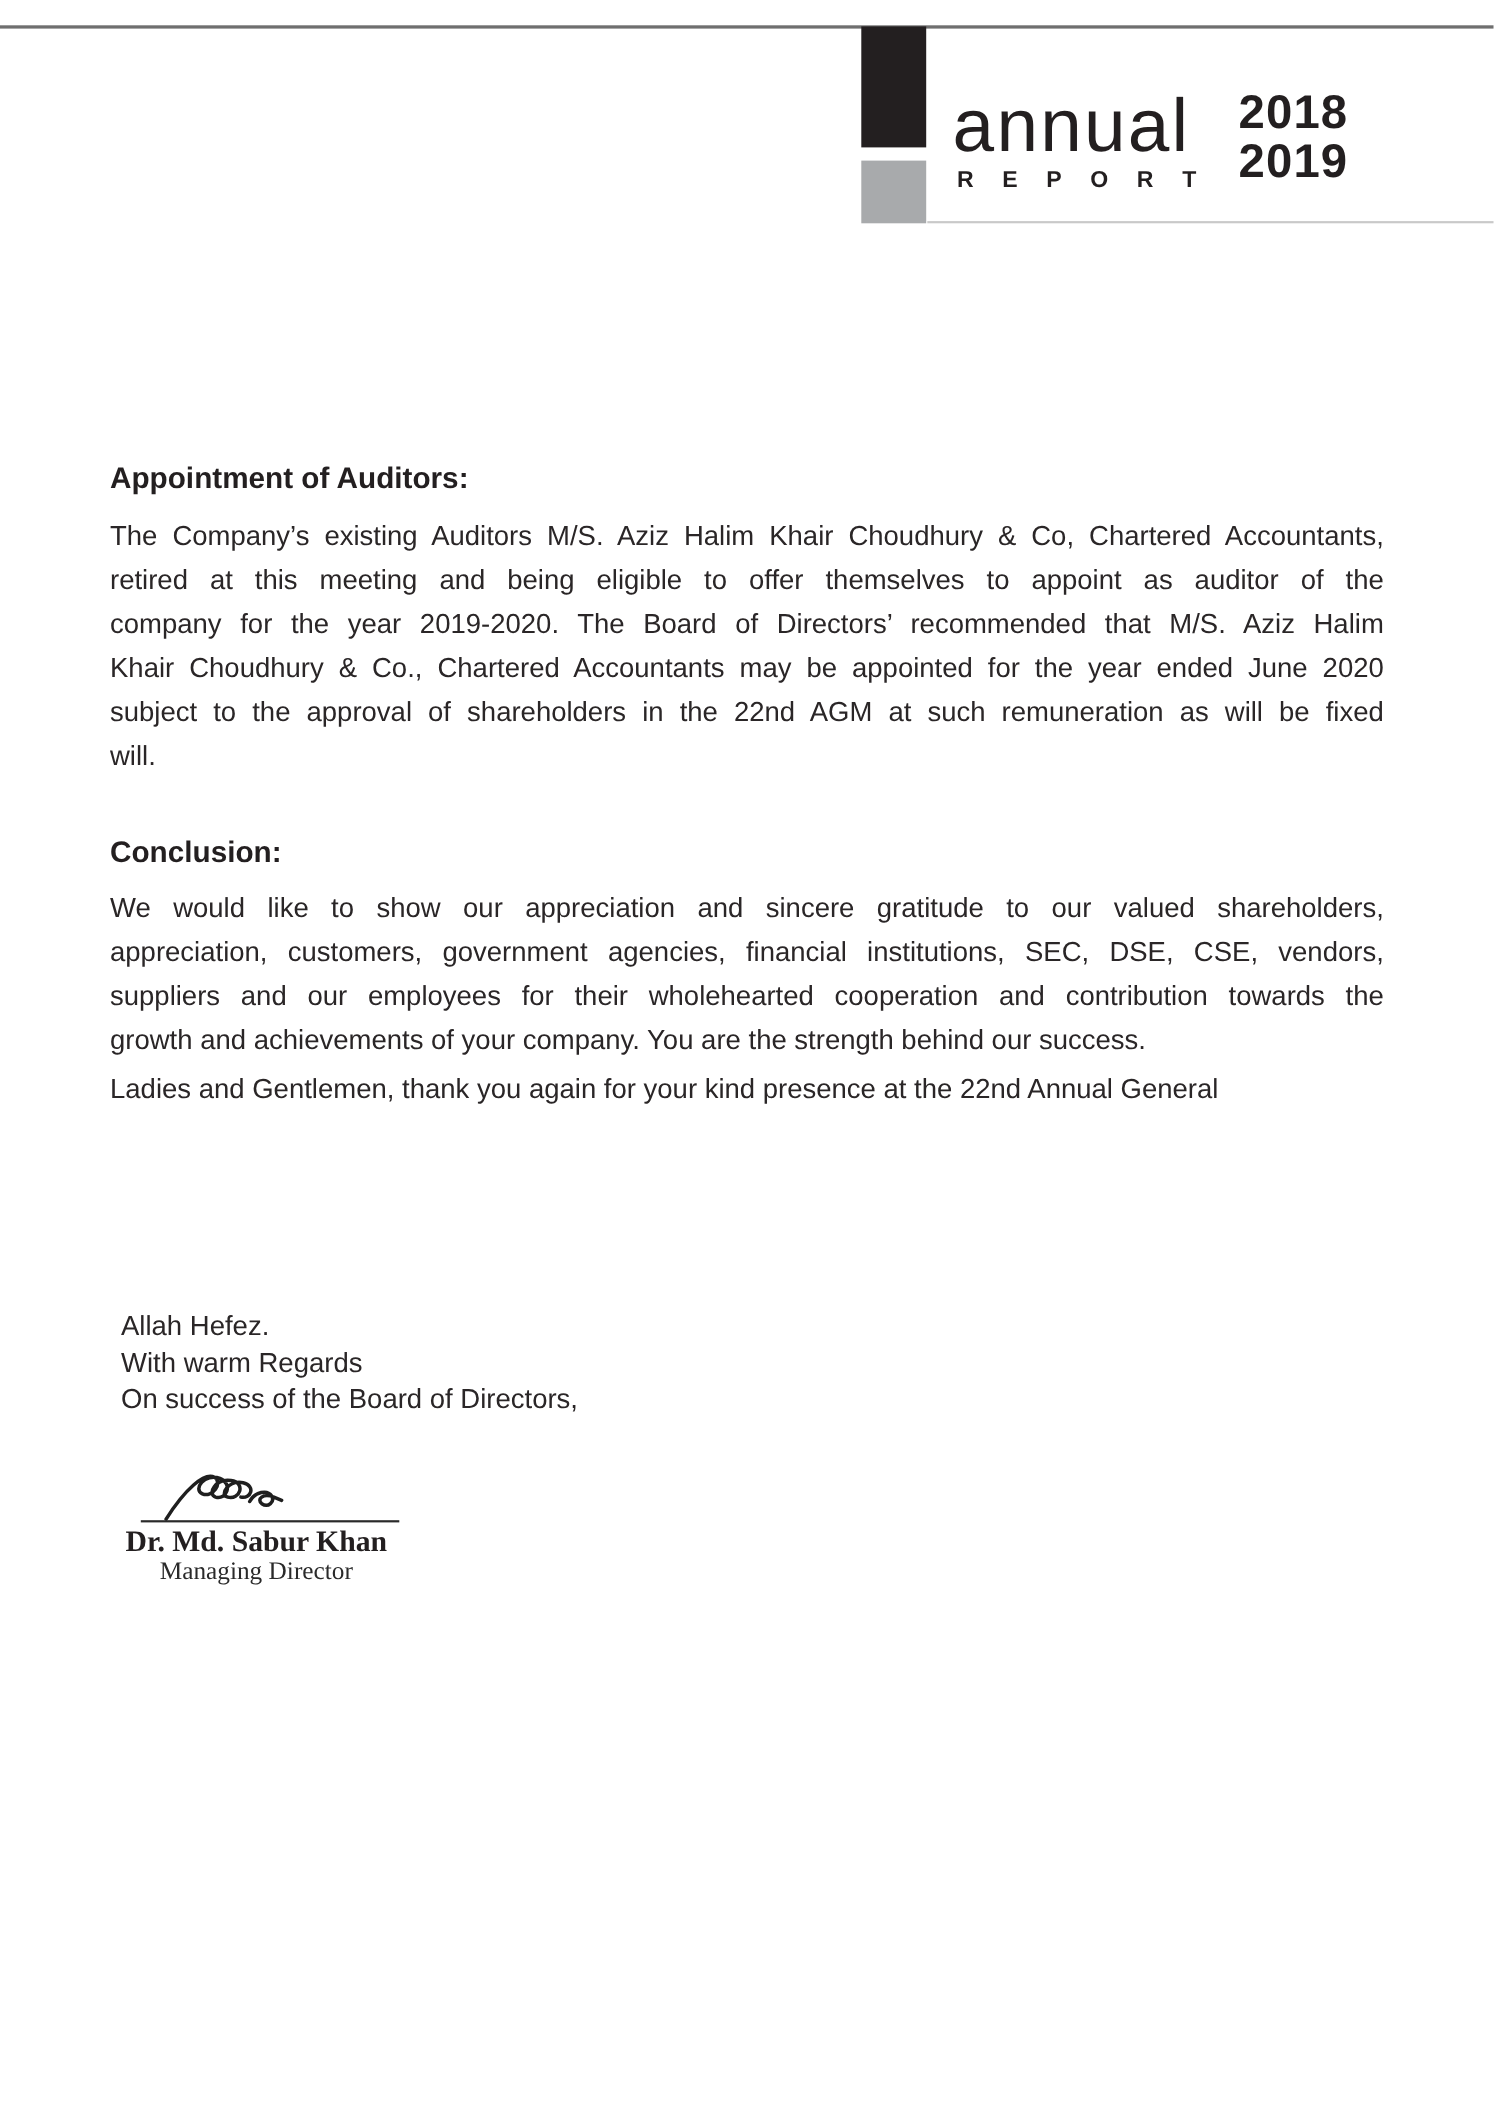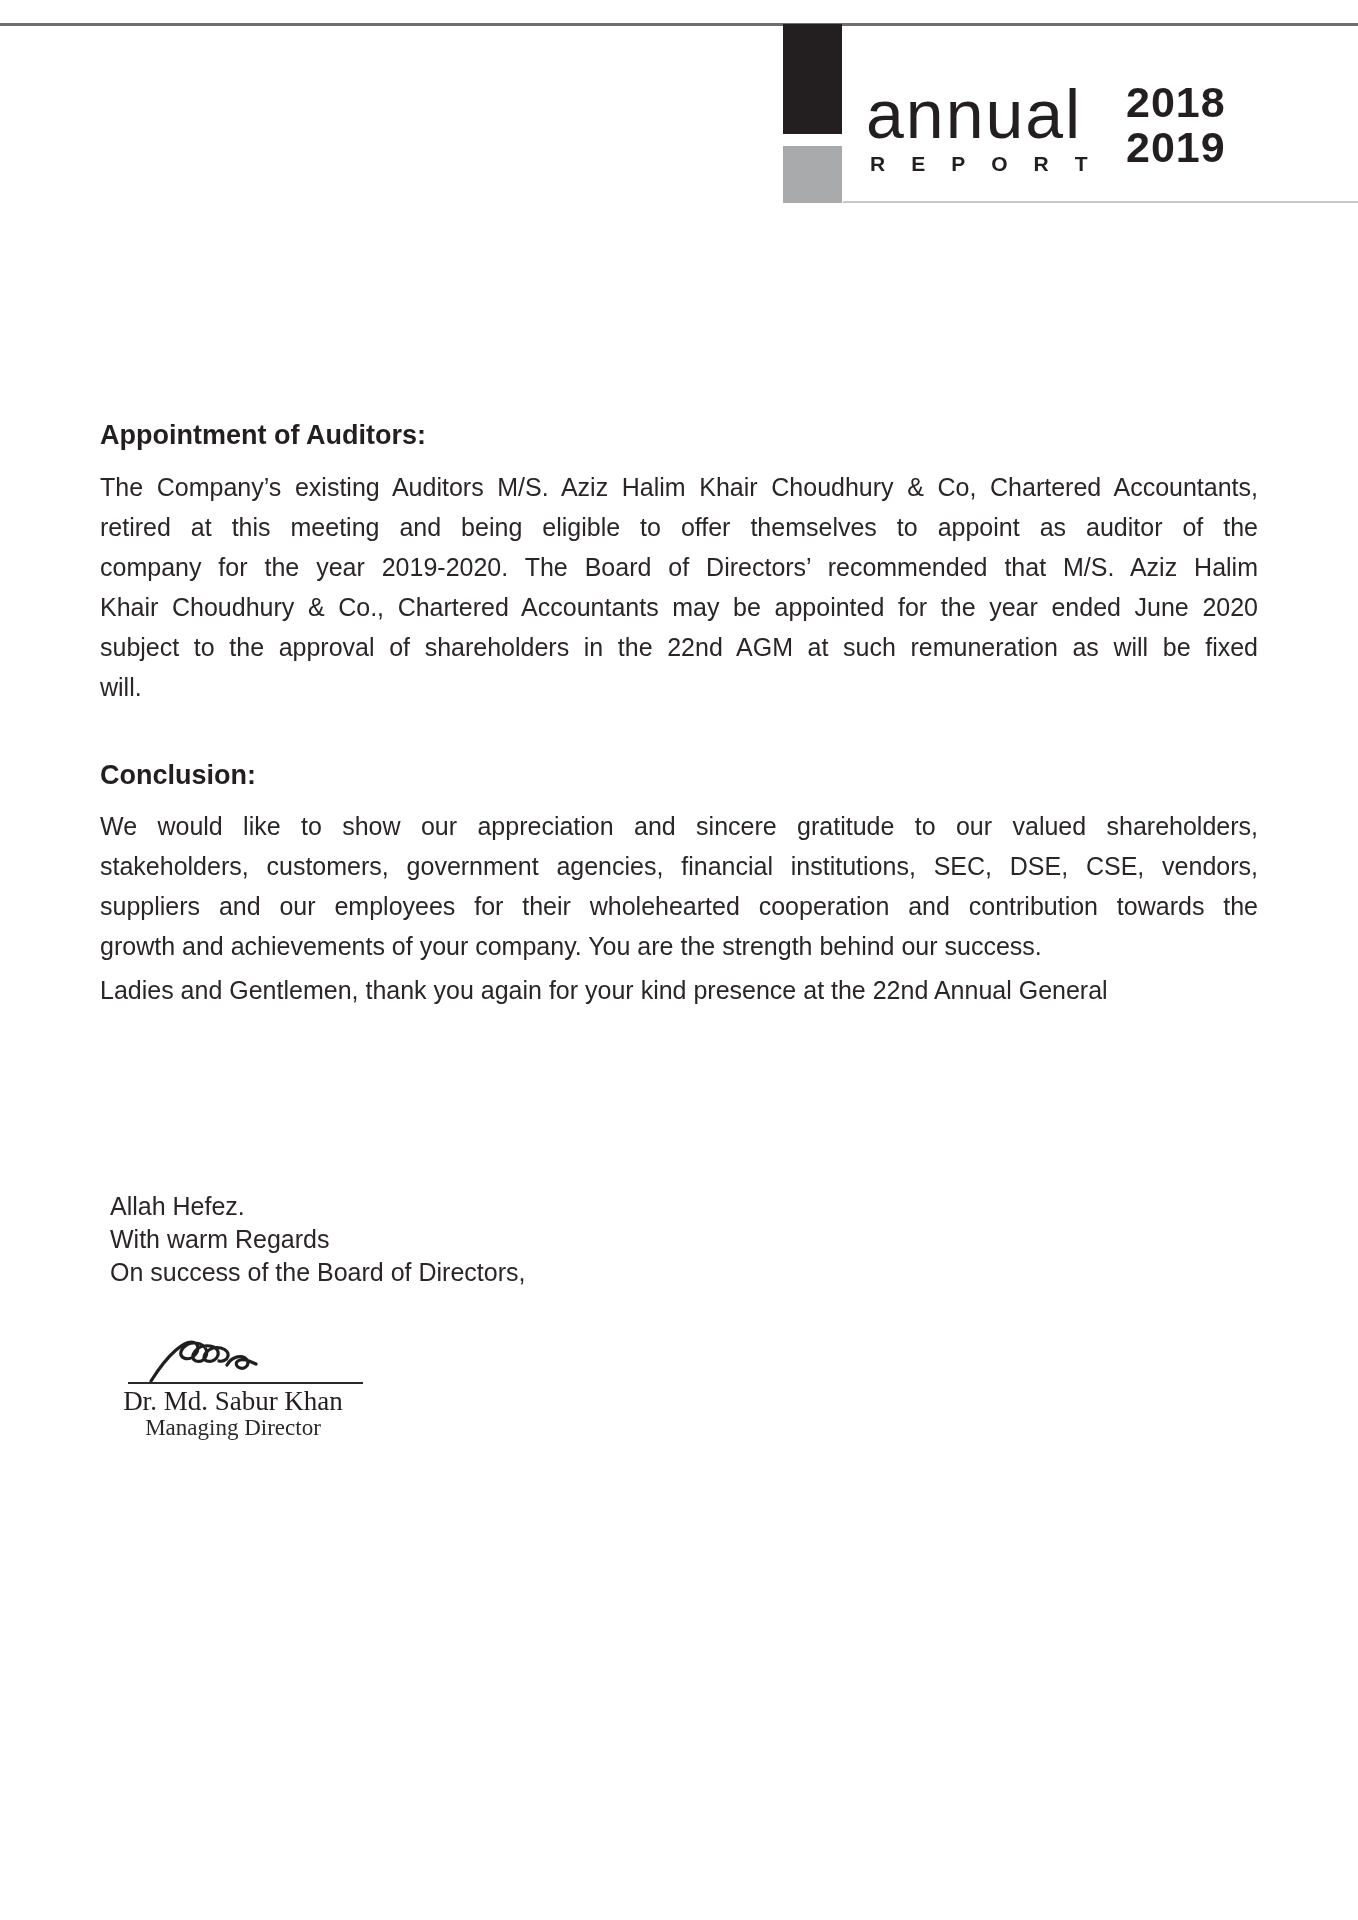--- a/index.html
+++ b/index.html
@@ -31,21 +31,21 @@
   
   .h-section{position:absolute;left:100px;font-size:27px;font-weight:bold;color:#231f20;}
   .para{position:absolute;left:100px;width:1158px;font-size:25px;line-height:40px;color:#2a2627;}
   .para .line{text-align:justify;text-align-last:justify;text-justify:inter-word;}
   .para .line:last-child{text-align-last:left;}
   .closing{position:absolute;left:110px;top:1190px;font-size:25px;line-height:33px;color:#2a2627;}
   
   .sig-scribble{position:absolute;left:148px;top:1334px;}
   .sig-line{position:absolute;left:128px;top:1382px;width:235px;height:2px;background:#2a2a2a;}
   .sig-block{position:absolute;left:98px;top:1387px;width:270px;text-align:center;font-family:"Liberation Serif", serif;}
-  .sig-name{font-size:27px;font-weight:normal;line-height:28px;color:#231f20;}
+  .sig-name{font-size:27px;font-weight:bold;line-height:28px;color:#231f20;}
   .sig-title{font-size:23px;line-height:26px;color:#2a2a2a;}
   
   .arrows-left{position:absolute;left:0;top:1685px;}
   .arrows-right{position:absolute;left:900px;top:1685px;}
   .footer-band{position:absolute;left:0;top:1829px;width:1358px;height:49px;background:#d2d2d2;border-bottom:3px solid #9b9b9b;}
   .footer-tab{position:absolute;left:656px;top:1808px;width:38px;height:70px;background:#231f20;}
   .page-circle-outer{
     position:absolute;left:651px;top:1794px;width:46px;height:46px;border-radius:50%;
     background:#ffffff;border:1px solid #bdbdbd;box-sizing:border-box;
   }
@@ -77,21 +77,21 @@
       <div class="line">retired at this meeting and being eligible to offer themselves to appoint as auditor of the</div>
       <div class="line">company for the year 2019-2020. The Board of Directors’ recommended that M/S. Aziz Halim</div>
       <div class="line">Khair Choudhury &amp; Co., Chartered Accountants may be appointed for the year ended June 2020</div>
       <div class="line">subject to the approval of shareholders in the 22nd AGM at such remuneration as will be fixed</div>
       <div class="line">will.</div>
     </div>
 
   <div class="h-section" style="top:760px;">Conclusion:</div>
   <div class="para" style="top:806px;">
       <div class="line">We would like to show our appreciation and sincere gratitude to our valued shareholders,</div>
-      <div class="line">stakeholders, customers, government agencies, financial institutions, SEC, DSE, CSE, vendors,</div>
+      <div class="line">appreciation, customers, government agencies, financial institutions, SEC, DSE, CSE, vendors,</div>
       <div class="line">suppliers and our employees for their wholehearted cooperation and contribution towards the</div>
       <div class="line">growth and achievements of your company. You are the strength behind our success.</div>
     </div>
   <div class="para" style="top:970px;">
       <div class="line">Ladies and Gentlemen, thank you again for your kind presence at the 22nd Annual General</div>
     </div>
 
   <div class="closing">
       <div class="line-plain">Allah Hefez.</div>
       <div class="line-plain">With warm Regards</div>

